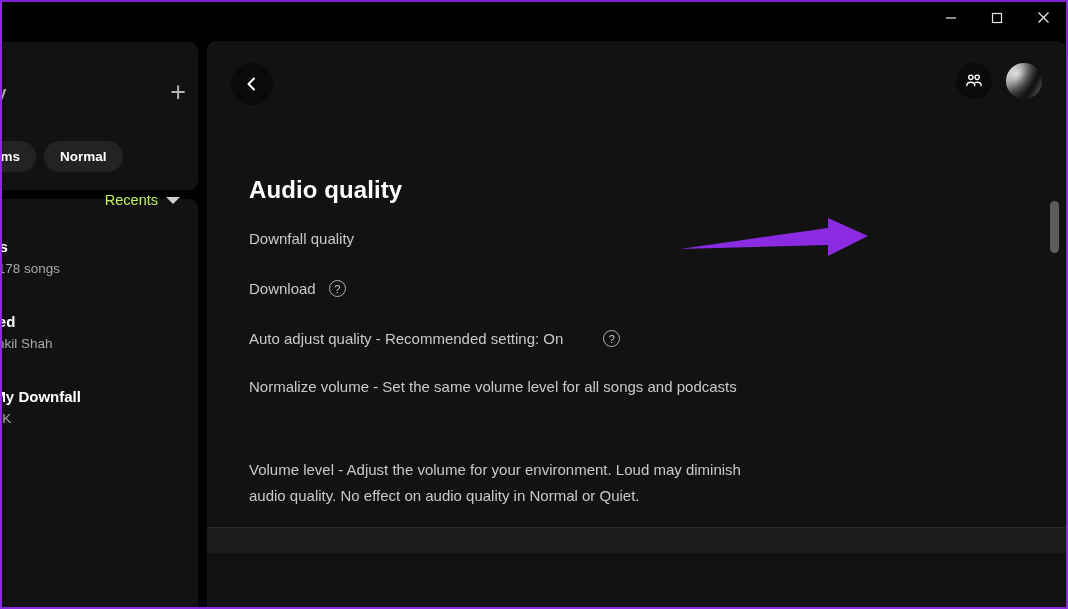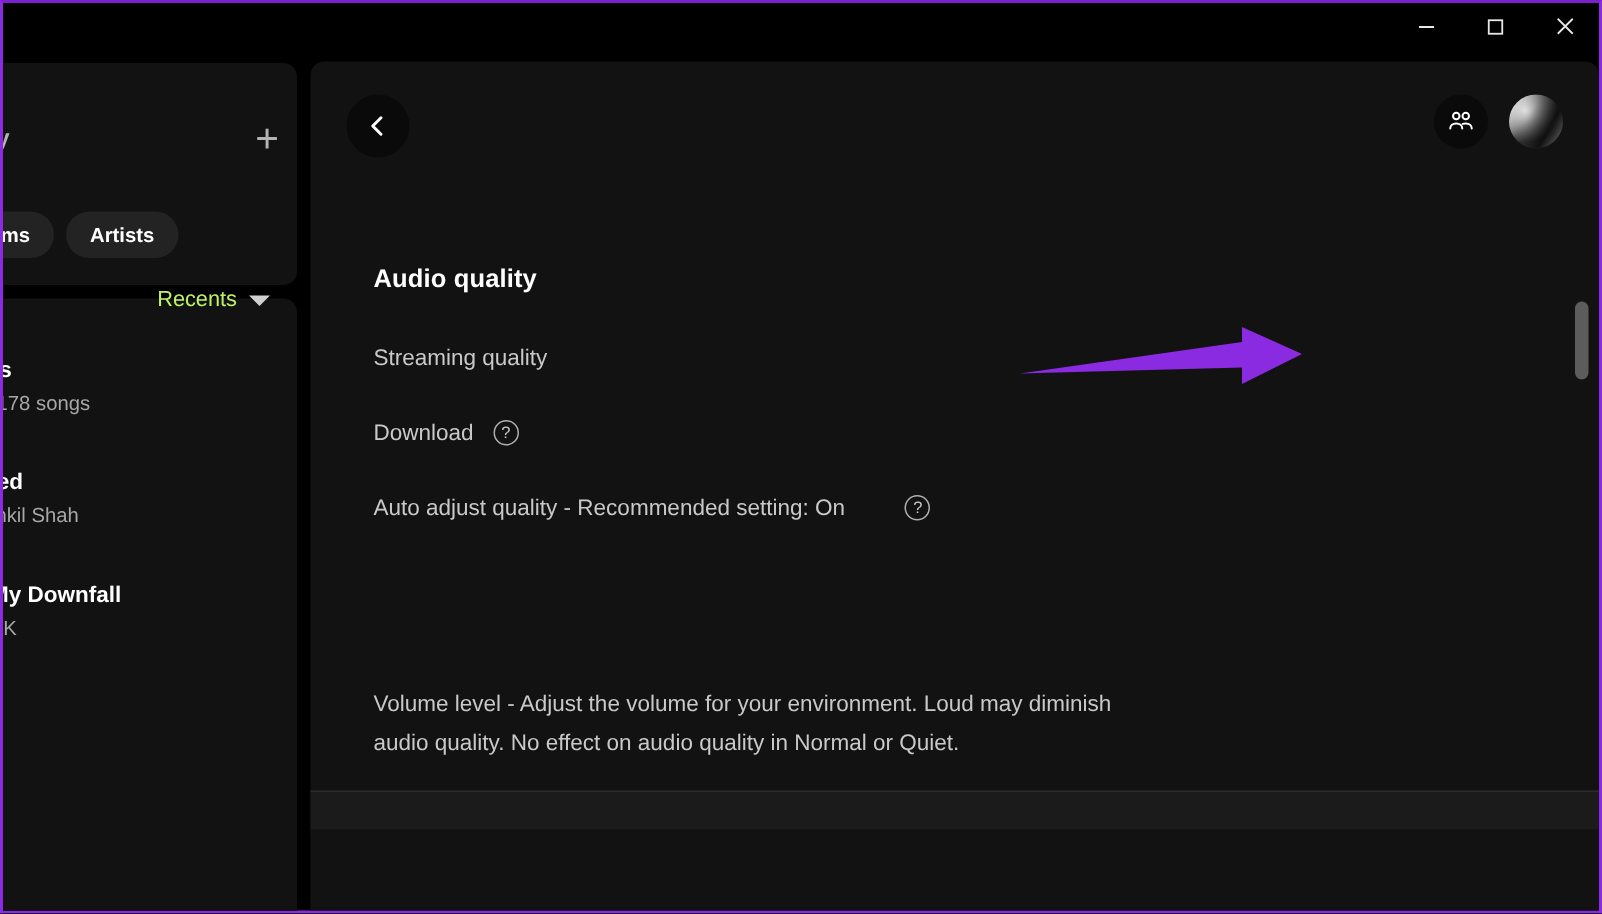--- a/index.html
+++ b/index.html
@@ -202,21 +202,21 @@
     overflow: hidden;
     background:
       radial-gradient(circle at 30% 30%, #d9d9d9 0%, #8e8e8e 28%, #3a3a3a 60%, #5c5c5c 100%),
       linear-gradient(120deg, #efefef 0%, #777 40%, #202020 70%, #c9c9c9 100%);
     background-blend-mode: overlay;
   }
 
   .section-title {
     position: absolute;
     left: 42px; top: 135px;
-    font-size: 17px;
+    font-size: 24px;
     font-weight: bold;
     color: #ffffff;
     letter-spacing: .1px;
   }
 
   .row-label {
     position: absolute;
     left: 42px;
     color: #c9c9c9;
     font-size: 15px;
@@ -303,21 +303,21 @@
     <div class="side-panel-top"></div>
     <div class="side-panel-main"></div>
 
     <div class="lib-header">
       <span class="lib-title">ary</span>
       <span class="lib-plus">+</span>
     </div>
 
     <div class="pill-row">
       <div class="pill">bums</div>
-      <div class="pill">Artists</div>
+      <div class="pill">Normal</div>
     </div>
 
     <div class="sortrow">
       <span>Recents</span>
       <span class="caret-down"></span>
     </div>
 
     <div class="track" id="track-1">
       <div class="t-name">ongs</div>
       <div class="t-sub">ist • 178 songs</div>
@@ -348,33 +348,36 @@
           <path d="M3.4 17.6c0-2.5 2.1-4.1 4.8-4.1s4.8 1.6 4.8 4.1" fill="none" stroke="#ffffff" stroke-width="1.6" stroke-linecap="round"></path>
           <path d="M13.4 13.9c.7-.3 1.6-.4 2.4-.4 2.7 0 4.8 1.6 4.8 4.1" fill="none" stroke="#ffffff" stroke-width="1.6" stroke-linecap="round"></path>
         </svg>
       </div>
       <div class="avatar"></div>
     </div>
 
     <div class="section-title">Audio quality</div>
 
     <div class="row-label" id="row-streaming">
-      <span>Streaming quality</span>
+      <span>Downfall quality</span>
     </div>
 
     <div class="row-label" id="row-download">
       <span>Download</span>
       <span class="qmark">?</span>
     </div>
 
     <div class="row-label" id="row-autoadj">
       <span>Auto adjust quality - Recommended setting: On</span>
       <span class="qmark">?</span>
     </div>
 
+    <div class="row-label" id="row-normalize">
+      <span>Normalize volume - Set the same volume level for all songs and podcasts</span>
+    </div>
 
     <div class="row-label" id="row-volume">
       <span>Volume level - Adjust the volume for your environment. Loud may diminish audio quality. No effect on audio quality in Normal or Quiet.</span>
     </div>
 
     <div class="lib-section">Library</div>
 
     <div class="scrollbar-track">
       <div class="scrollbar-thumb"></div>
     </div>

